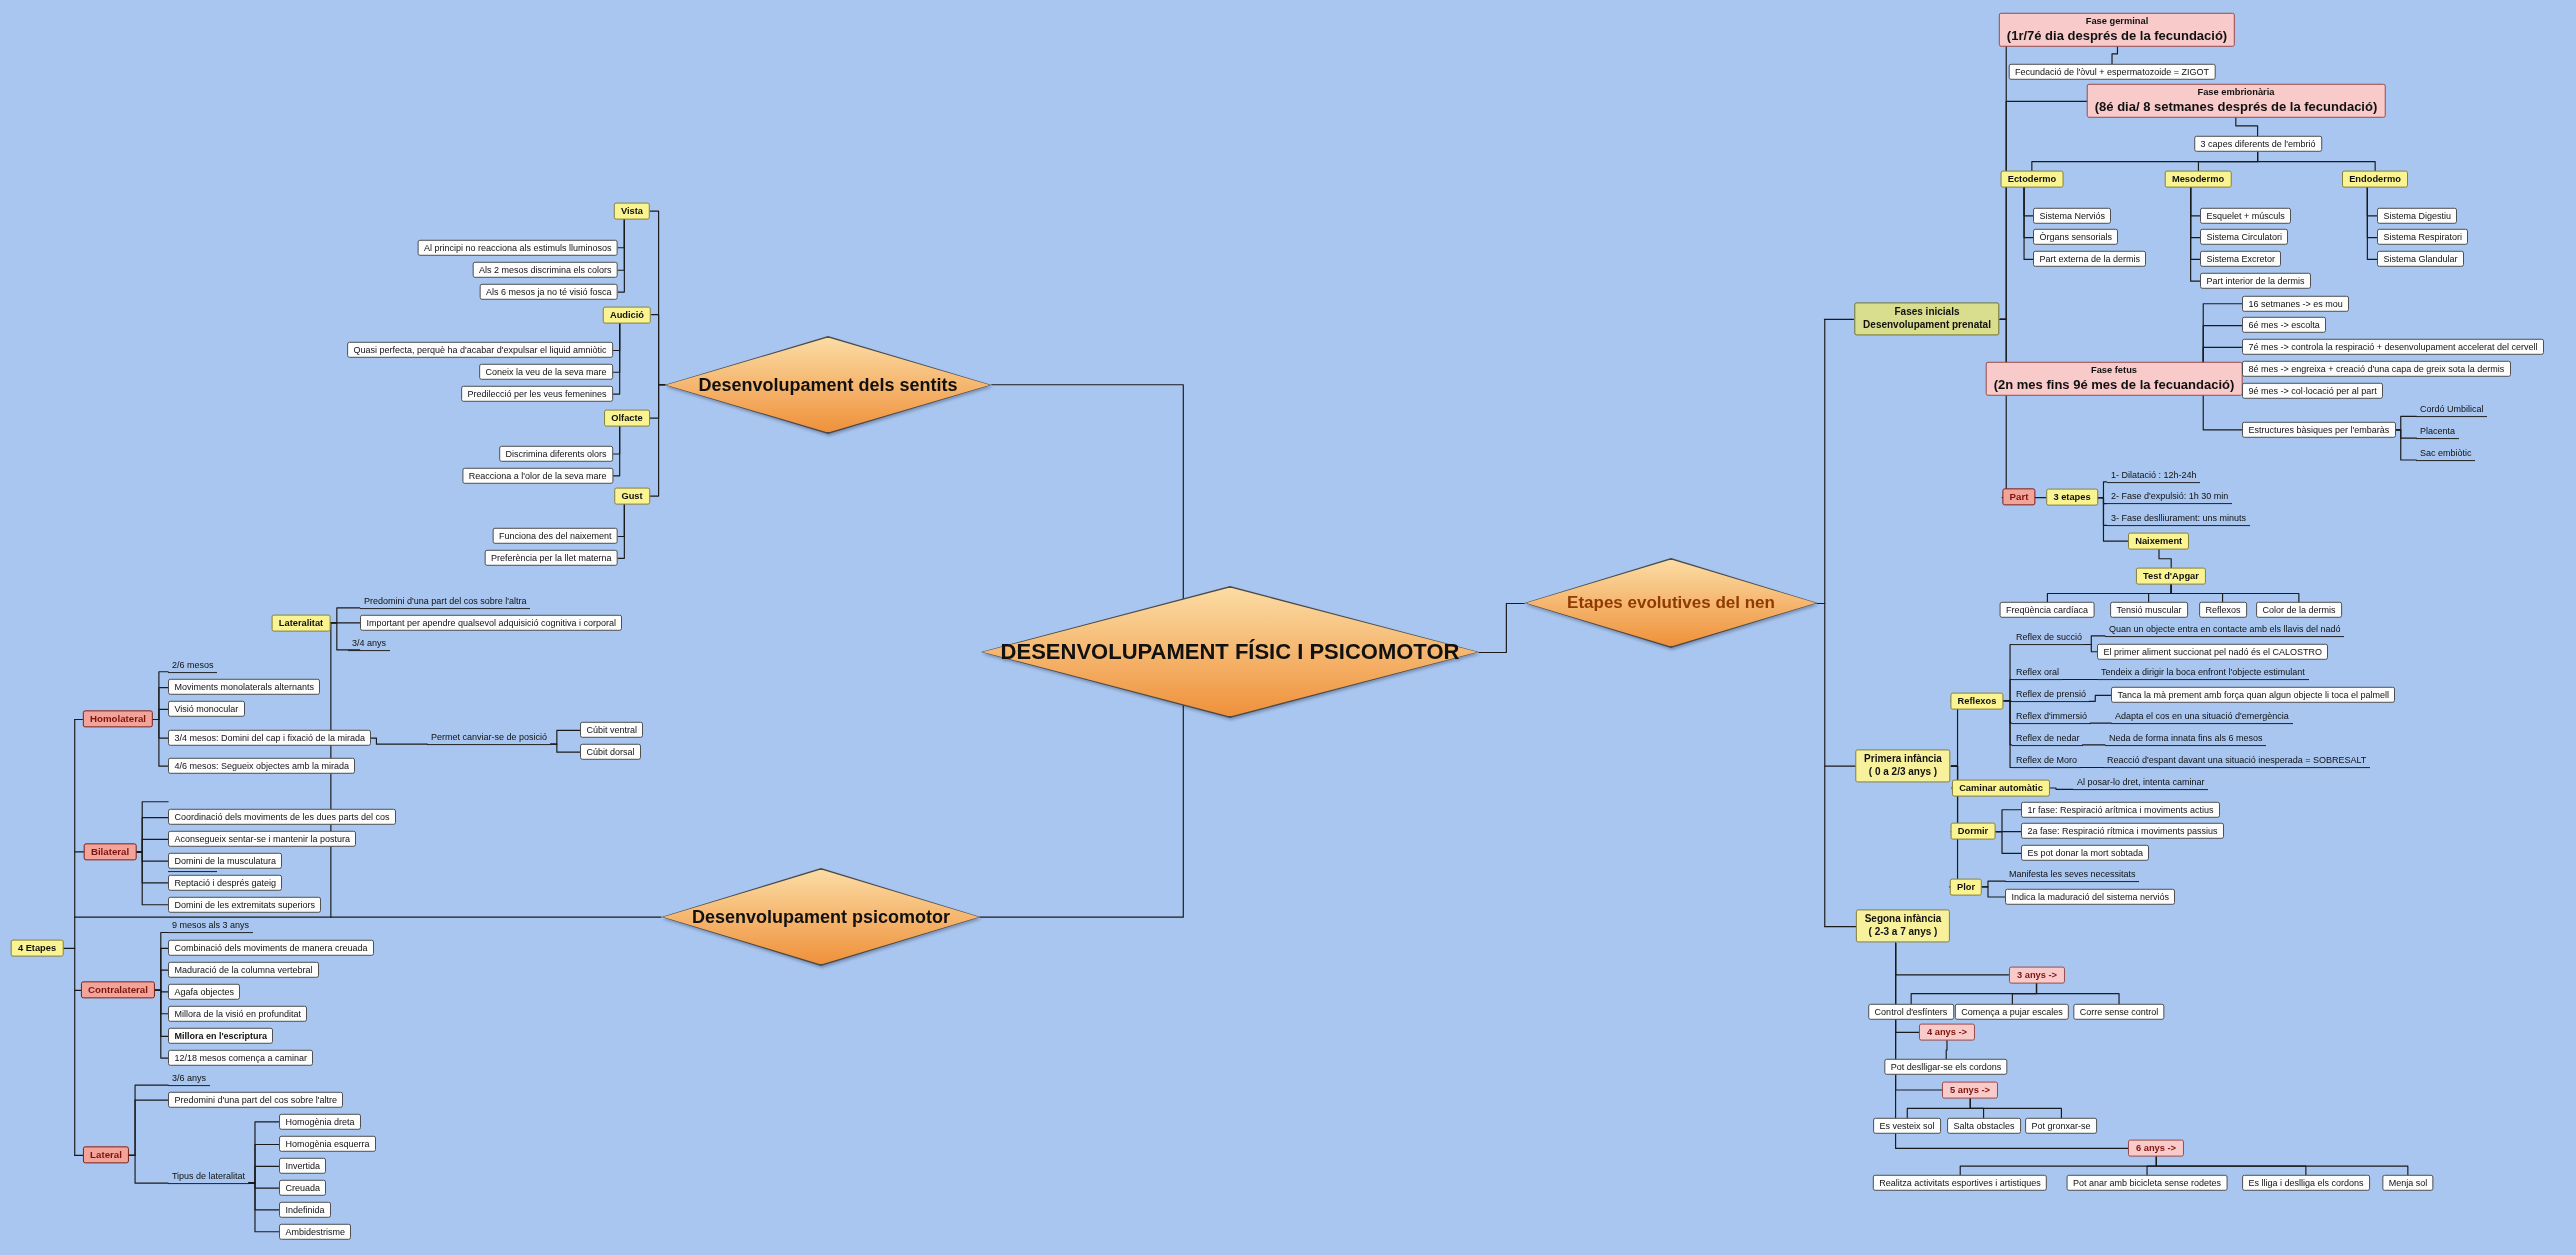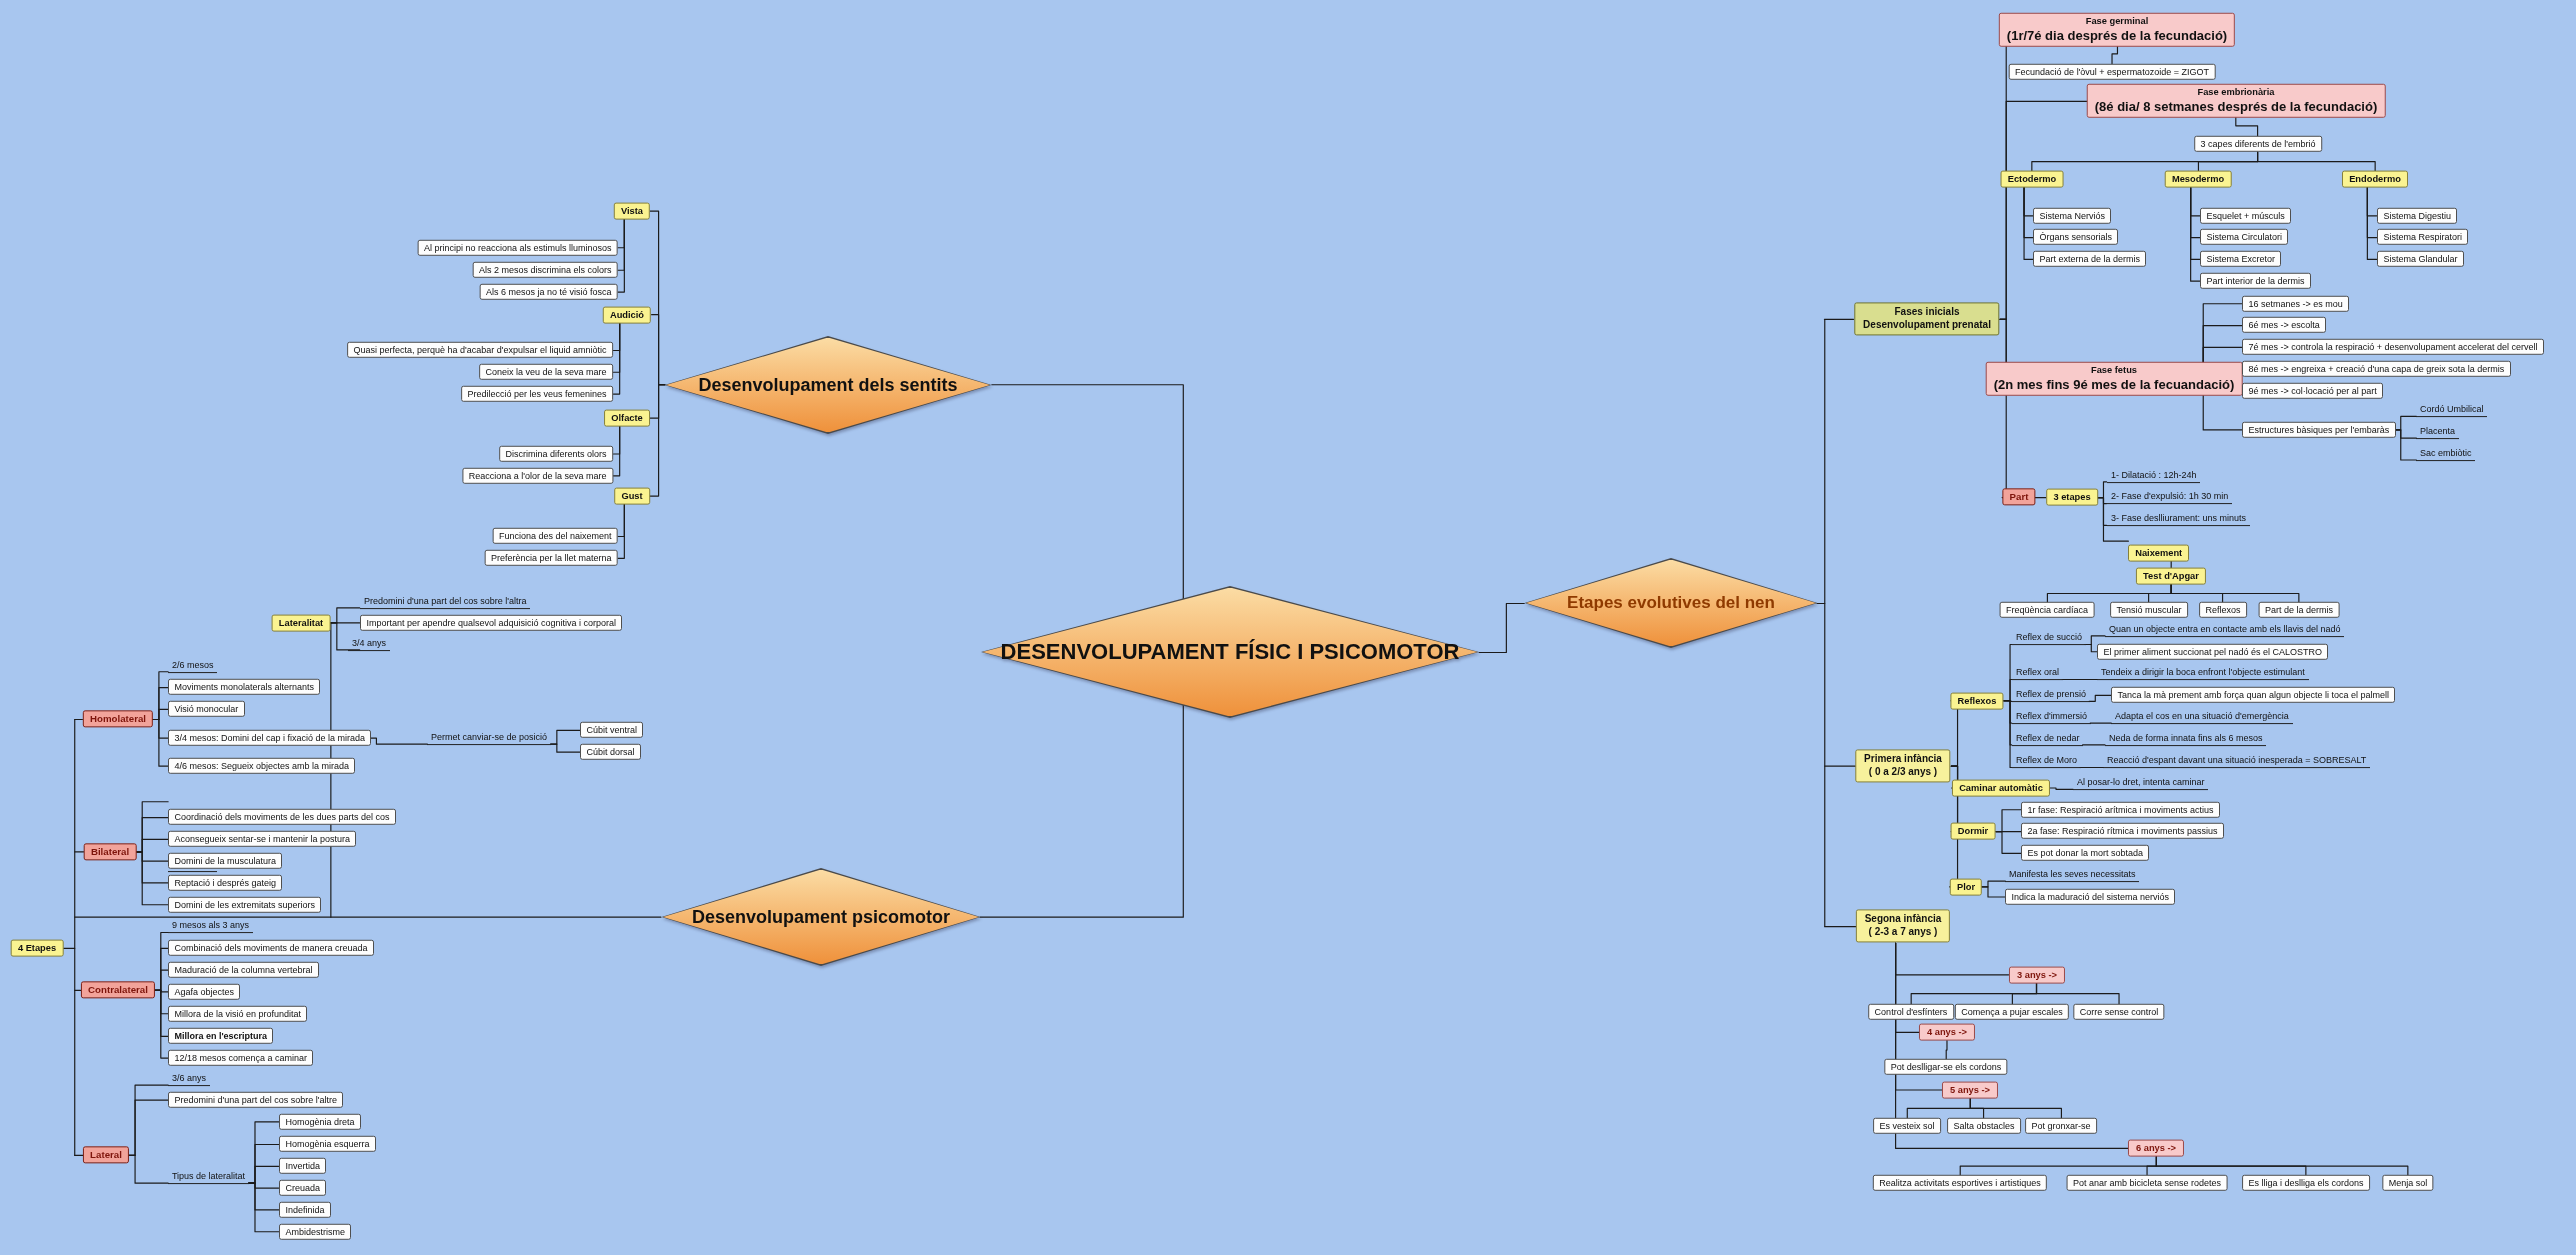--- a/index.html
+++ b/index.html
@@ -288,26 +288,26 @@
     <div class="node item a-l" style="left: 2242px; top: 391px;">9é mes -&gt; col·locació per al part</div>
     <div class="node item a-l" style="left: 2242px; top: 430px;">Estructures bàsiques per l'embaràs</div>
     <div class="node uline a-l" style="left: 2416px; top: 410px;">Cordó Umbilical</div>
     <div class="node uline a-l" style="left: 2416px; top: 432px;">Placenta</div>
     <div class="node uline a-l" style="left: 2416px; top: 454px;">Sac embiòtic</div>
     <div class="node redbox a-c" style="left: 2019px; top: 497px;">Part</div>
     <div class="node ybox a-c" style="left: 2072px; top: 497px;">3 etapes</div>
     <div class="node uline a-l" style="left: 2107px; top: 476px;">1- Dilatació : 12h-24h</div>
     <div class="node uline a-l" style="left: 2107px; top: 497px;">2- Fase d'expulsió: 1h 30 min</div>
     <div class="node uline a-l" style="left: 2107px; top: 519px;">3- Fase deslliurament: uns minuts</div>
-    <div class="node ybox a-l" style="left: 2128px; top: 541px; margin-top: 12px;">Naixement</div>
+    <div class="node ybox a-l" style="left: 2128px; top: 541px;">Naixement</div>
     <div class="node ybox a-c" style="left: 2171px; top: 576px;">Test d'Apgar</div>
     <div class="node item a-c" style="left: 2047px; top: 610px;">Freqüència cardíaca</div>
     <div class="node item a-c" style="left: 2149px; top: 610px;">Tensió muscular</div>
     <div class="node item a-c" style="left: 2223px; top: 610px;">Reflexos</div>
-    <div class="node item a-c" style="left: 2299px; top: 610px;">Part de la dermis</div>
+    <div class="node item a-c" style="left: 2299px; top: 610px;">Color de la dermis</div>
     <div class="node ybig a-c" style="left: 1903px; top: 766px;">
       <span class="l1">Primera infància</span>
       <span class="l2">( 0 a 2/3 anys )</span>
     </div>
     <div class="node ybox a-c" style="left: 1977px; top: 701px;">Reflexos</div>
     <div class="node uline a-l" style="left: 2012px; top: 638px;">Reflex de succió</div>
     <div class="node uline a-l" style="left: 2105px; top: 630px;">Quan un objecte entra en contacte amb els llavis del nadó</div>
     <div class="node item a-l" style="left: 2097px; top: 652px;">El primer aliment succionat pel nadó és el CALOSTRO</div>
     <div class="node uline a-l" style="left: 2012px; top: 673px;">Reflex oral</div>
     <div class="node uline a-l" style="left: 2097px; top: 673px;">Tendeix a dirigir la boca enfront l'objecte estimulant</div>

